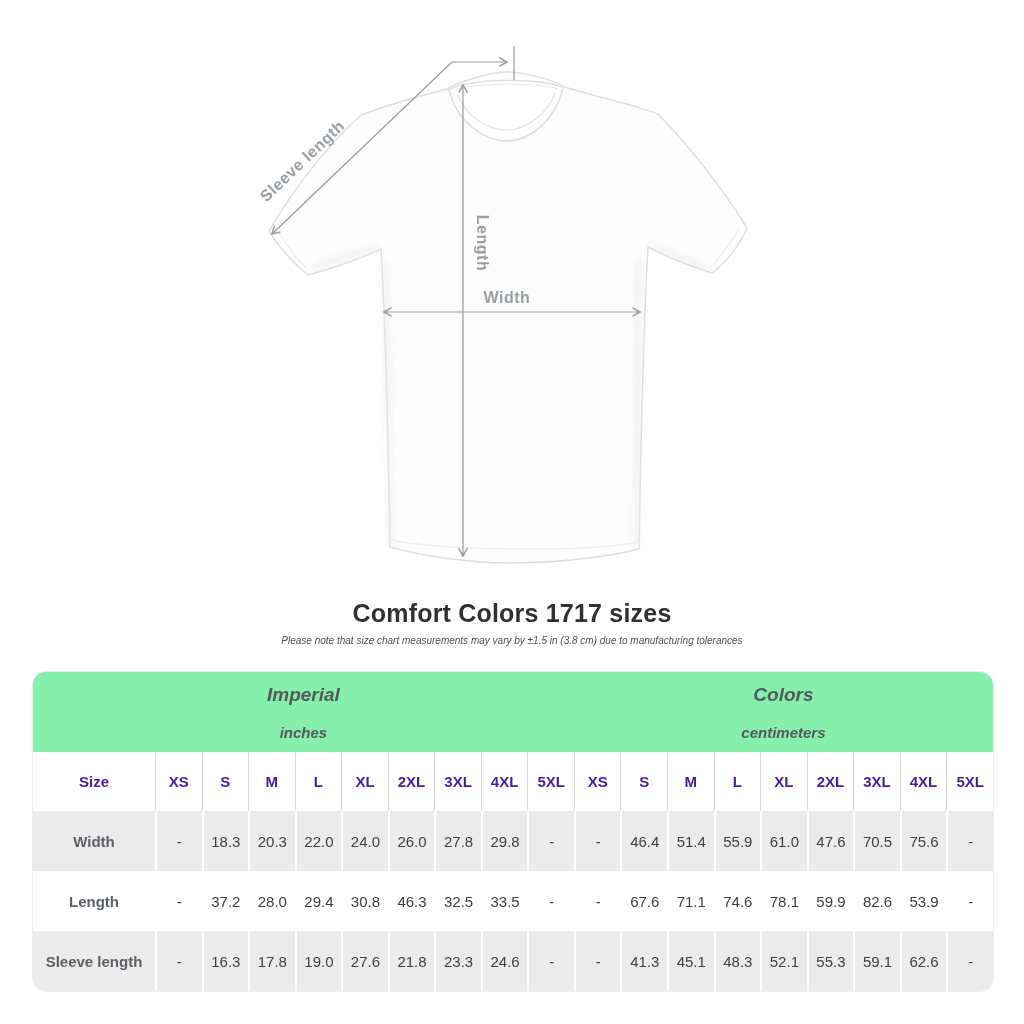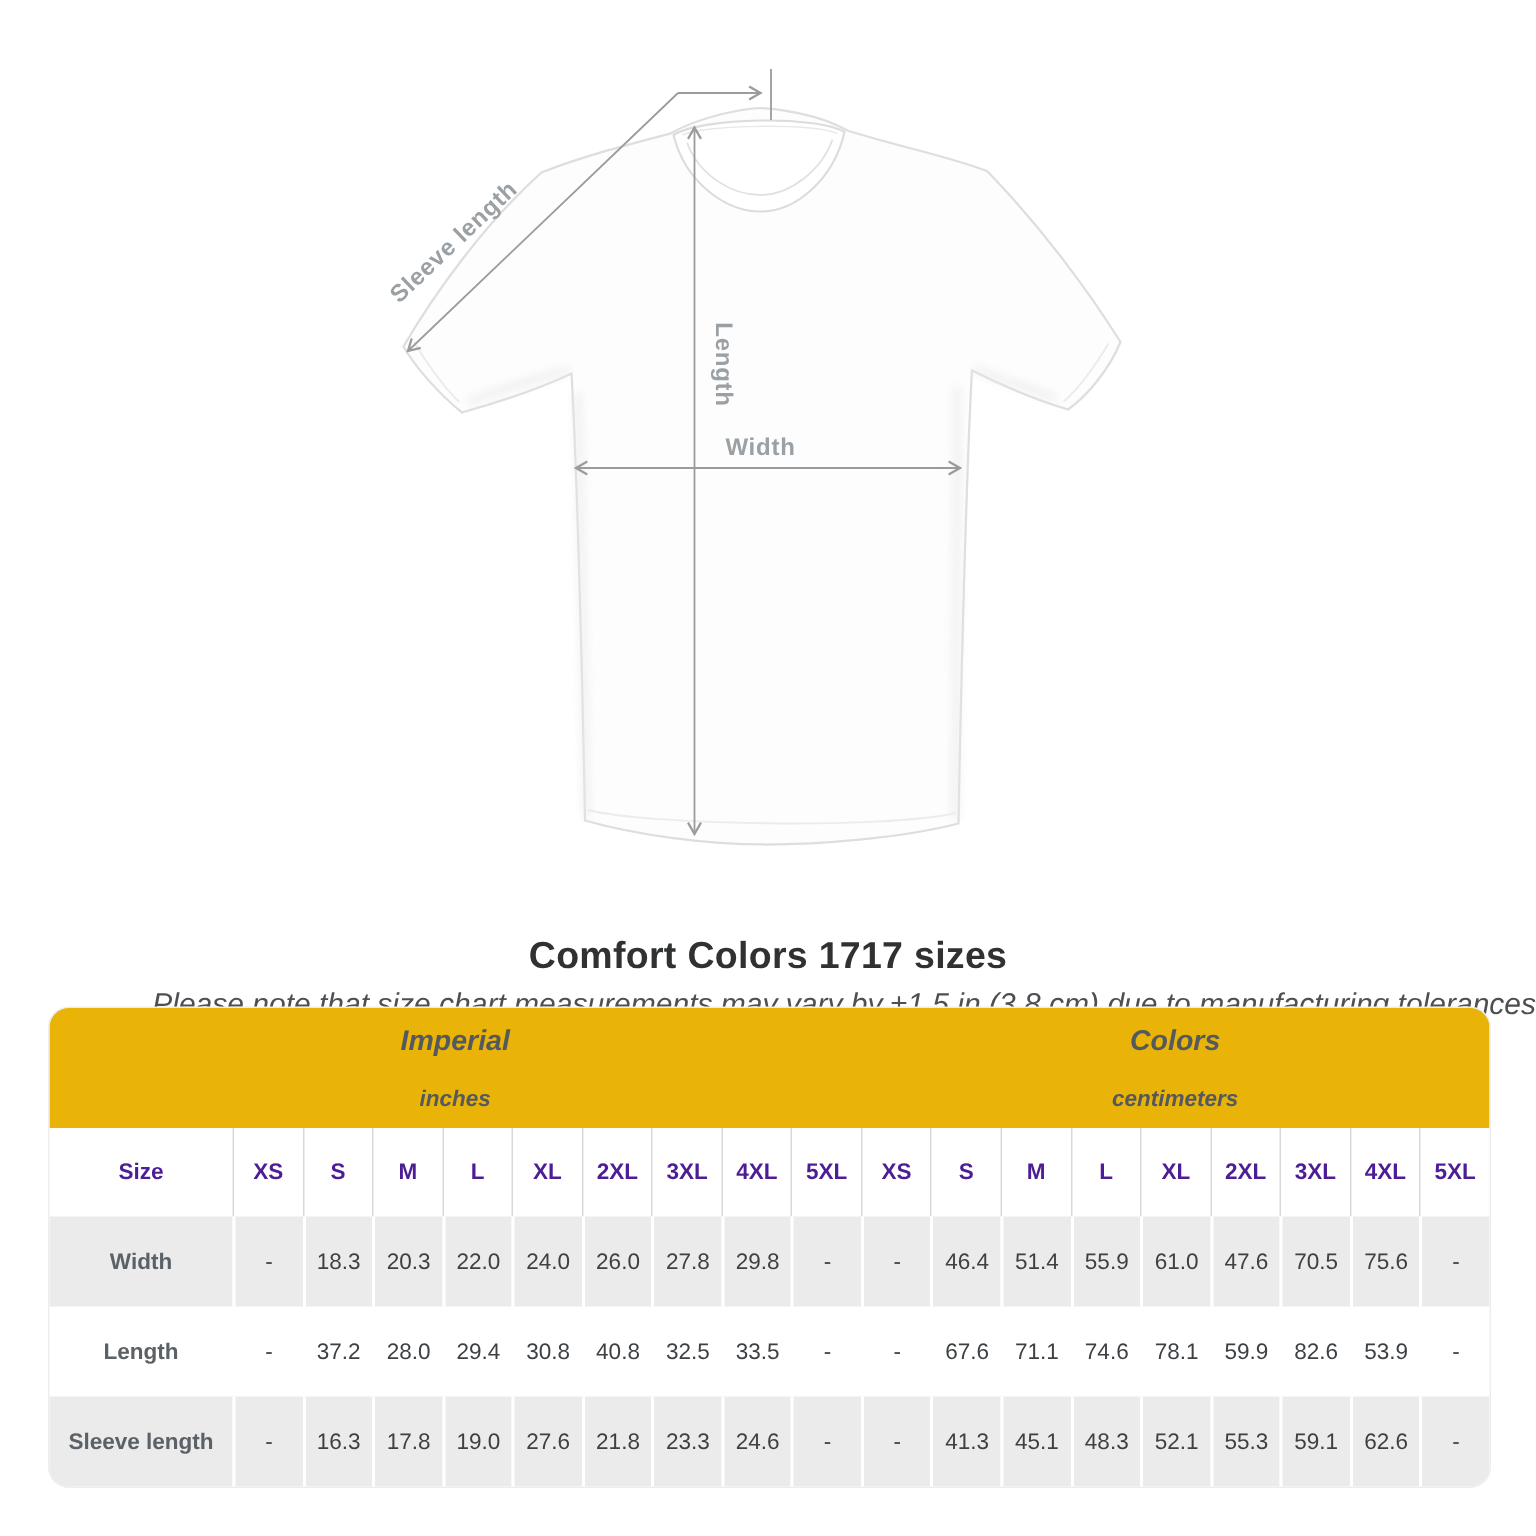--- a/index.html
+++ b/index.html
@@ -4,31 +4,31 @@
 <style>
   html,body{margin:0;padding:0;}
   body{
     width:1024px;height:1024px;position:relative;background:#ffffff;
     font-family:"Liberation Sans","DejaVu Sans",sans-serif;overflow:hidden;
   }
   
   .diagram{position:absolute;top:0;left:0;}
   .dim-label{font-weight:700;font-size:16px;letter-spacing:.5px;}
   
-  .heading{position:absolute;top:623px;left:0;width:1024px;text-align:center;}
+  .heading{position:absolute;top:599px;left:0;width:1024px;text-align:center;}
   .heading h1{margin:0;font-size:25px;font-weight:700;color:#2f3133;letter-spacing:.2px;}
-  .heading p{margin:7px 0 0 0;font-size:20px;font-style:italic;color:#4d4f52;text-align:right;}
+  .heading p{margin:7px 0 0 0;font-size:10px;font-style:italic;color:#4d4f52;}
   
   .table-wrap{
     position:absolute;left:32px;top:671px;width:960px;
     border-radius:14px;overflow:hidden;border:1px solid #ededed;background:#fff;
   }
   table.size-chart{border-collapse:separate;border-spacing:0;width:100%;table-layout:fixed;}
   col.label-col{width:122px;}
-  .units-row th{height:80px;background:#eab308;vertical-align:middle;text-align:center;padding:0;}
+  .units-row th{height:80px;background:#86efac;vertical-align:middle;text-align:center;padding:0;}
   .unit-name{font-size:19px;font-weight:700;font-style:italic;color:#54595e;}
   .unit-sub{font-size:15px;font-style:italic;color:#54595e;margin-top:18px;}
   .sizes-row th{
     height:59px;background:#ffffff;font-size:15px;font-weight:700;color:#4c1d95;
     text-align:center;vertical-align:middle;border-left:1px solid #d9d9d9;padding:0;
   }
   .sizes-row th:first-child{border-left:none;}
   tbody tr{height:60px;}
   tbody tr.striped{background:#ebebeb;}
   tbody th{
@@ -174,21 +174,21 @@
           <td>75.6</td>
           <td>-</td>
         </tr>
         <tr>
           <th>Length</th>
           <td>-</td>
           <td>37.2</td>
           <td>28.0</td>
           <td>29.4</td>
           <td>30.8</td>
-          <td>40.8</td>
+          <td>46.3</td>
           <td>32.5</td>
           <td>33.5</td>
           <td>-</td>
           <td>-</td>
           <td>67.6</td>
           <td>71.1</td>
           <td>74.6</td>
           <td>78.1</td>
           <td>59.9</td>
           <td>82.6</td>

